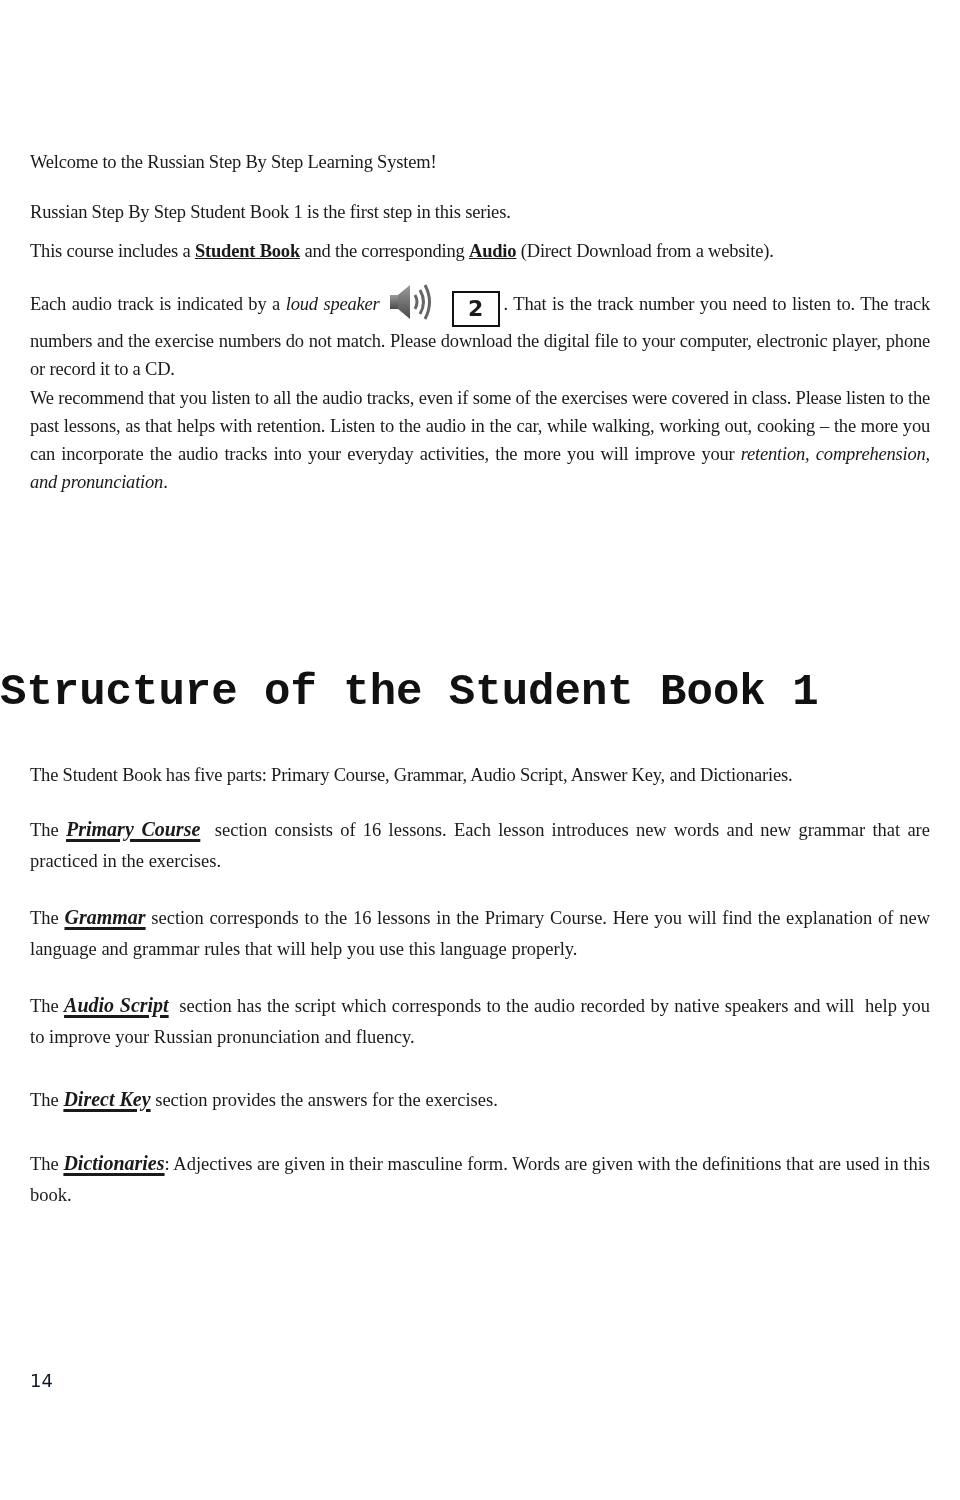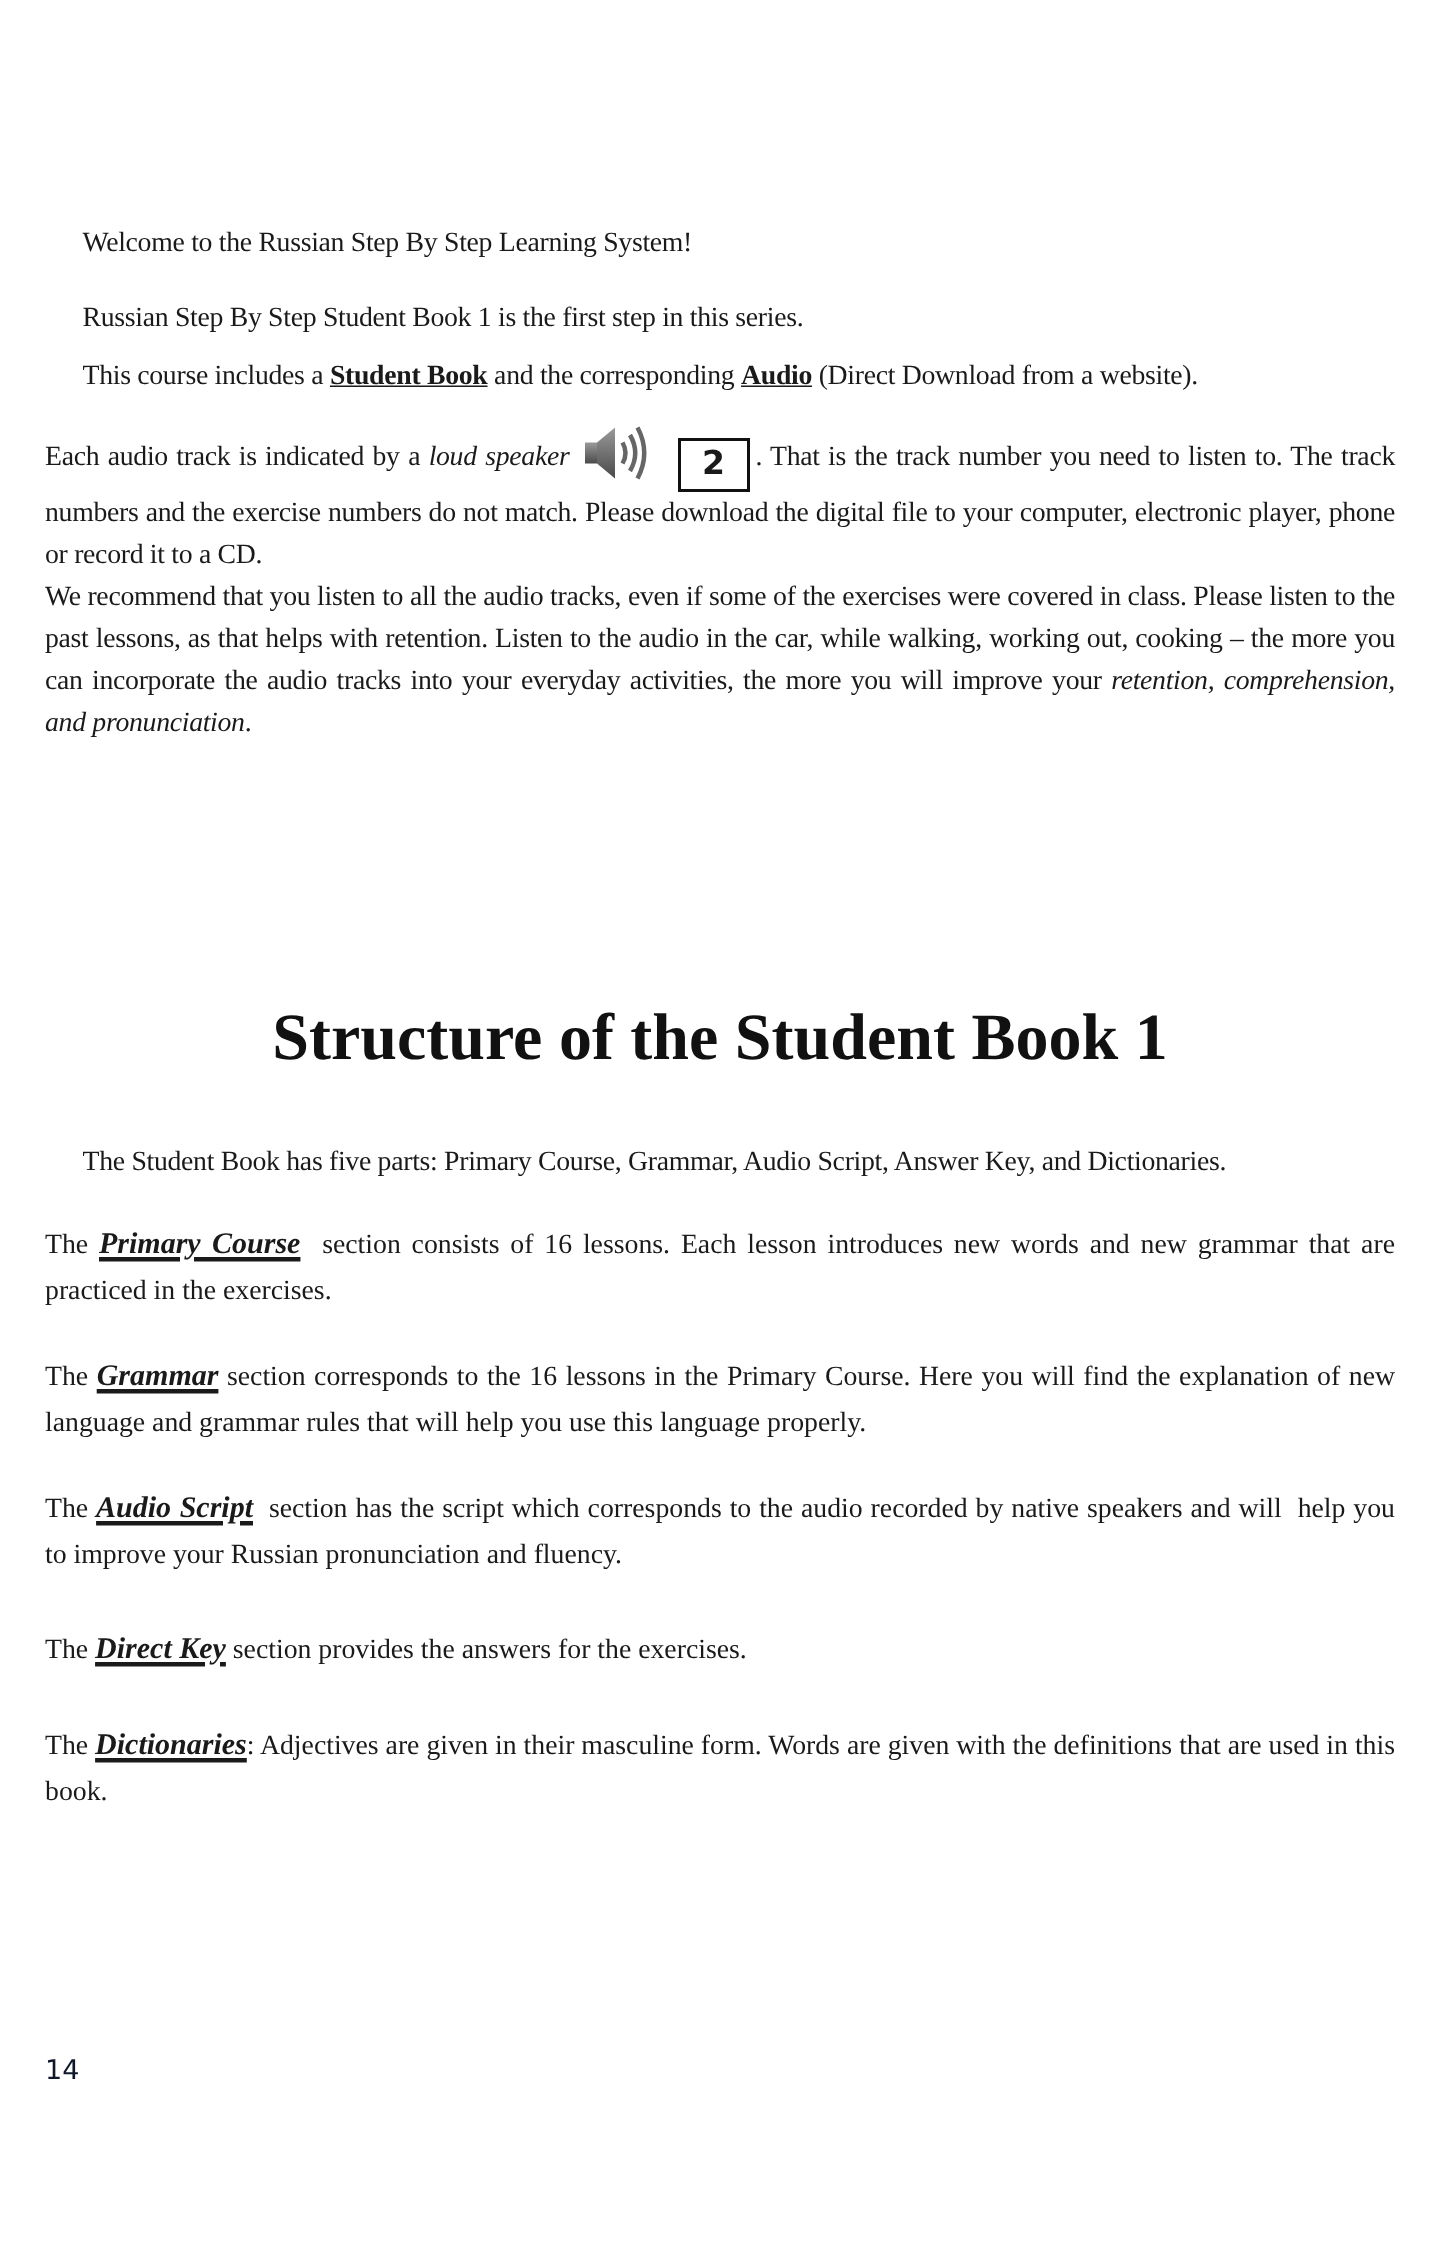--- a/index.html
+++ b/index.html
@@ -1,29 +1,29 @@
 <!DOCTYPE html>
 <html><head>
 <meta charset="utf-8">
 <style>
   html, body { margin: 0; padding: 0; background: #ffffff; }
   body { width: 960px; height: 1500px; position: relative; overflow: hidden;
          font-family: "Liberation Serif", serif; color: #1a1a1a; }
   .p { position: absolute; left: 30px; width: 900px; font-size: 18.5px; line-height: 28px;
        text-align: justify; letter-spacing: -0.2px; }
-  .p.single { white-space: nowrap; text-align: left; margin-left: 25px; }
+  .p.single { white-space: nowrap; text-align: left; }
   b { font-weight: bold; text-decoration: underline; }
   i { font-style: italic; margin-top: 25px; }
   .speaker { display: inline-block; width: 48px; height: 44px; vertical-align: -14px; margin: 0 6px; }
   .tracknum { display: inline-block; width: 48px; height: 36px; border: 2px solid #111;
               box-sizing: border-box; text-align: center; font-family: "DejaVu Sans", sans-serif;
               font-weight: bold; font-size: 22px; line-height: 32px; vertical-align: -6px;
               margin: 0 4px 0 12px; }
-  .heading { position: absolute; left: 0; width: 960px; top: 662px; text-align: center;
-             font-family: Liberation Serif, serif; font-weight: bold; font-size: 44px;
+  .heading { position: absolute; left: 0; width: 960px; top: 662px; text-align: left;
+             font-family: Liberation Mono, monospace; font-weight: bold; font-size: 44px;
              line-height: 60px; color: #111; }
   .sec { position: absolute; left: 30px; width: 900px; font-size: 18.5px; line-height: 31px;
          text-align: justify; }
   .kw { font-weight: bold; font-style: italic; font-size: 20px; text-decoration: underline;
         text-decoration-thickness: 3px; text-underline-offset: 3px; }
   .pagenum { position: absolute; left: 30px; top: 1370px; font-family: "DejaVu Sans", sans-serif;
              font-size: 18px; color: #0f172a; }
 </style>
 </head>
 <body>

